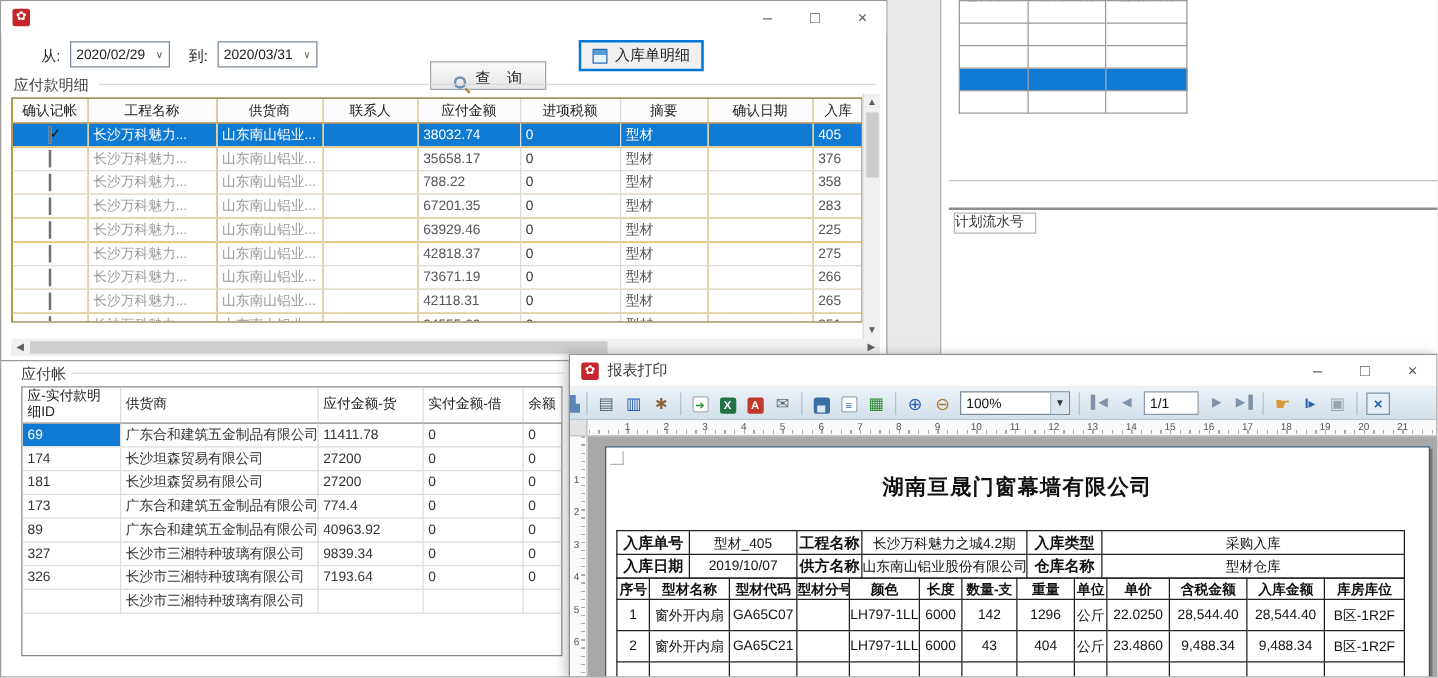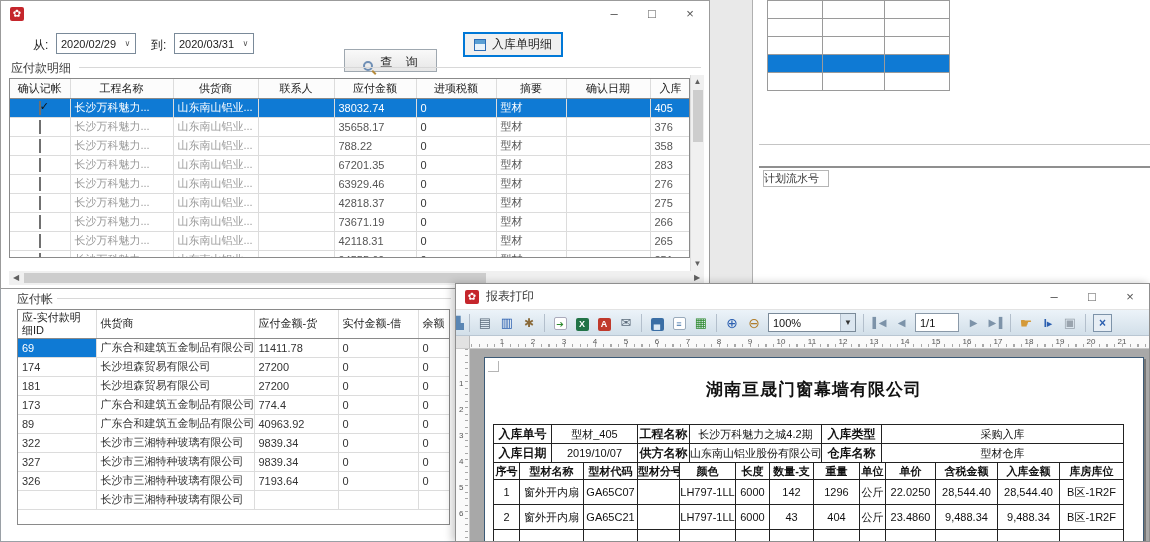--- a/index.html
+++ b/index.html
@@ -245,27 +245,20 @@
             <td data-name="cell">0</td>
           </tr>
           <tr data-name="table-row">
             <td data-name="cell">89</td>
             <td data-name="cell">广东合和建筑五金制品有限公司</td>
             <td data-name="cell">40963.92</td>
             <td data-name="cell">0</td>
             <td data-name="cell">0</td>
           </tr>
           <tr data-name="table-row">
-            <td data-name="cell">322</td>
-            <td data-name="cell">长沙市三湘特种玻璃有限公司</td>
-            <td data-name="cell">9839.34</td>
-            <td data-name="cell">0</td>
-            <td data-name="cell">0</td>
-          </tr>
-          <tr data-name="table-row">
             <td data-name="cell">327</td>
             <td data-name="cell">长沙市三湘特种玻璃有限公司</td>
             <td data-name="cell">9839.34</td>
             <td data-name="cell">0</td>
             <td data-name="cell">0</td>
           </tr>
           <tr data-name="table-row">
             <td data-name="cell">326</td>
             <td data-name="cell">长沙市三湘特种玻璃有限公司</td>
             <td data-name="cell">7193.64</td>
@@ -387,21 +380,21 @@
           </tr>
           <tr data-name="table-row">
             <td class="cbcell" data-name="confirm-cell"><span class="cb" data-name="confirm-checkbox"></span></td>
             <td class="c1" data-name="cell">长沙万科魅力...</td>
             <td class="c2" data-name="cell">山东南山铝业...</td>
             <td class="c3" data-name="cell"></td>
             <td class="c4" data-name="cell">63929.46</td>
             <td class="c5" data-name="cell">0</td>
             <td class="c6" data-name="cell">型材</td>
             <td class="c7" data-name="cell"></td>
-            <td class="c8" data-name="cell">276</td>
+            <td class="c8" data-name="cell">225</td>
           </tr>
           <tr data-name="table-row">
             <td class="cbcell" data-name="confirm-cell"><span class="cb" data-name="confirm-checkbox"></span></td>
             <td class="c1" data-name="cell">长沙万科魅力...</td>
             <td class="c2" data-name="cell">山东南山铝业...</td>
             <td class="c3" data-name="cell"></td>
             <td class="c4" data-name="cell">42818.37</td>
             <td class="c5" data-name="cell">0</td>
             <td class="c6" data-name="cell">型材</td>
             <td class="c7" data-name="cell"></td>

